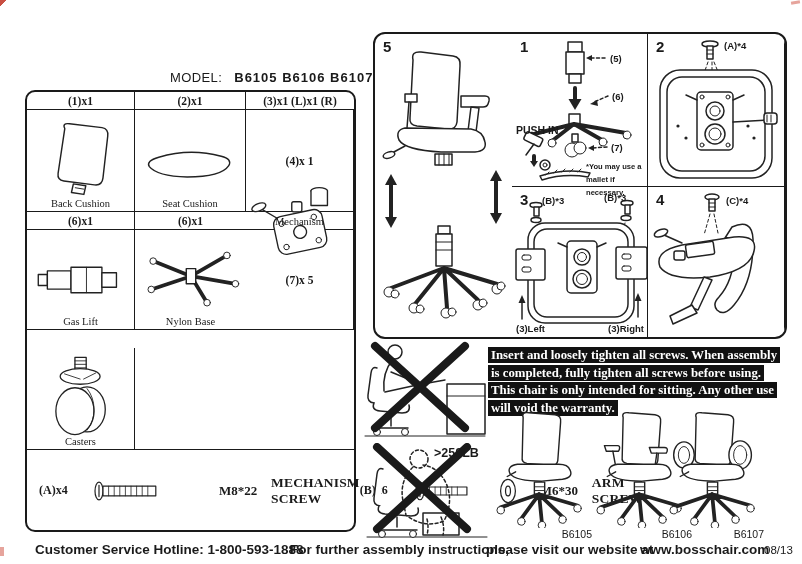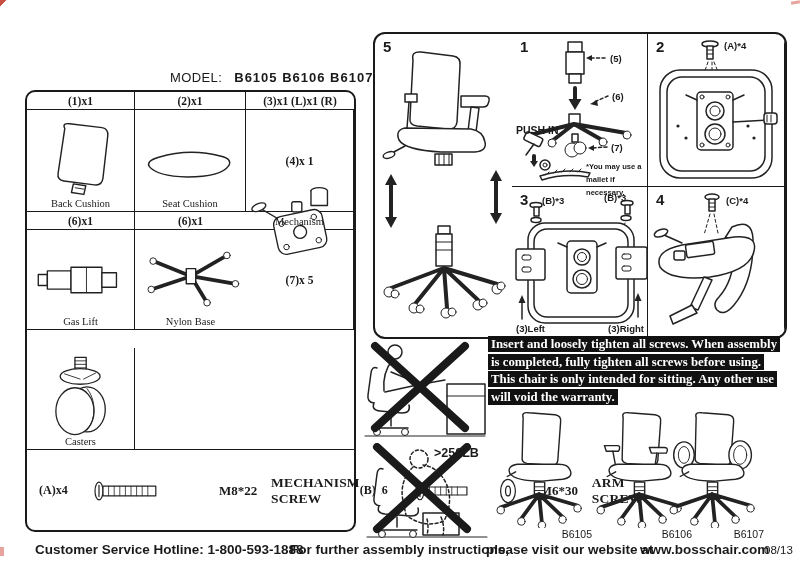--- a/index.html
+++ b/index.html
@@ -37,21 +37,21 @@
   .s5{grid-row:1/3;}
   
   svg.ln *{stroke:#222;fill:none;stroke-width:1.5;stroke-linecap:round;stroke-linejoin:round;}
   svg.ln .f{fill:#222;stroke:none;}
   svg.ln .w{fill:#fff;}
   svg.ln .thin{stroke-width:1;}
   svg.ln .thick{stroke-width:4;}
   svg.ln .dash{stroke-dasharray:3,2.5;}
   svg.ln .xx{stroke:#1a1a1a;stroke-width:8;}
   
-  .warnbox{left:488px;top:335px;width:305px;line-height:15.5px;}
+  .warnbox{left:488px;top:346px;width:305px;line-height:15.5px;}
   .warnbox span{background:#111;color:#fff;font-family:"Liberation Serif",serif;font-weight:bold;
         font-size:12.8px;padding:1px 3px;-webkit-box-decoration-break:clone;box-decoration-break:clone;}
   .weight{left:434px;top:446px;font-size:12.5px;font-weight:800;}
   
   .chairwrap{width:102px;height:130px;}
   .chairlabel{position:absolute;right:0;bottom:0;font-size:10.5px;}
   
   .foot{font-weight:bold;font-size:13.5px;top:542px;}
   .datecode{top:544px;font-size:11.5px;font-weight:normal;}
   

